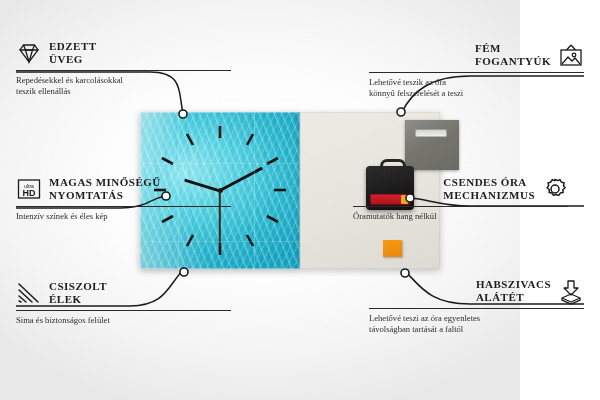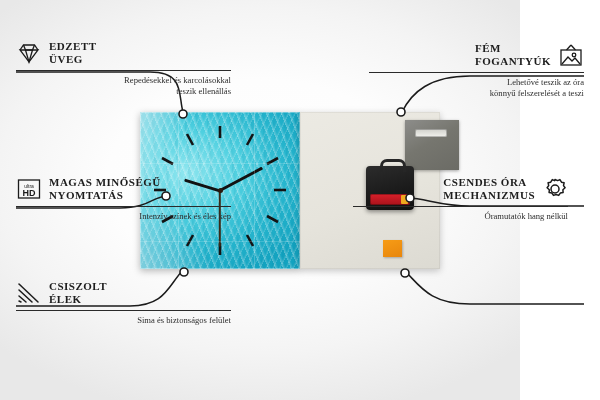--- a/index.html
+++ b/index.html
@@ -76,22 +76,22 @@
   
   .callout{position:absolute;width:215px;}
   .callout .head{display:flex;align-items:center;gap:7px;}
   .callout.left .head{justify-content:flex-start;}
   .callout.right .head{justify-content:flex-end;}
   .title{
     font-size:11px;letter-spacing:.5px;color:#1d1d1d;line-height:1.18;font-weight:700;
   }
   .callout.right .title{}
   .rule{height:1px;background:#2a2a2a;margin:4px 0 4px 0;width:100%;}
-  .desc{font-size:8.6px;color:#2e2e2e;line-height:1.3;text-align:right;}
-  .callout.right .desc{text-align:right;}
+  .desc{font-size:8.6px;color:#2e2e2e;line-height:1.3;}
+  .callout.right .desc{text-align:left;}
   .ico{width:26px;height:24px;flex:0 0 26px;display:block;}
   .callout.right .ico{order:2;}
   svg{display:block;overflow:visible;}
   .wires{position:absolute;left:0;top:0;width:600px;height:400px;pointer-events:none;}
 </style>
 </head>
 <body>
 
 <div id="stage">
 
@@ -250,14 +250,34 @@
         <div>CSENDES ÓRA</div>
         <div>MECHANIZMUS</div>
       </div>
     </div>
     <div class="rule"></div>
     <div class="desc">
       <div>Óramutatók hang nélkül</div>
     </div>
   </div>
 
+  <div class="callout right" style="left:369px;top:278px;">
+    <div class="head">
+      <svg class="ico" viewBox="0 0 26 24">
+        <g fill="none" stroke="#1b1b1b" stroke-width="1.3" stroke-linejoin="round">
+          <path d="M10,2 h6 v7 h4 l-7,7 -7,-7 h4 Z"></path>
+          <path d="M4,19 l9,-4 9,4 -9,4 Z"></path>
+          <path d="M4,19 v2.2 l9,4 9,-4 V19"></path>
+        </g>
+      </svg>
+      <div class="title">
+        <div>HABSZIVACS</div>
+        <div>ALÁTÉT</div>
+      </div>
+    </div>
+    <div class="rule"></div>
+    <div class="desc">
+      <div>Lehetővé teszi az óra egyenletes</div>
+      <div>távolságban tartását a faltól</div>
+    </div>
+  </div>
 
 </div>
 
 </body></html>

